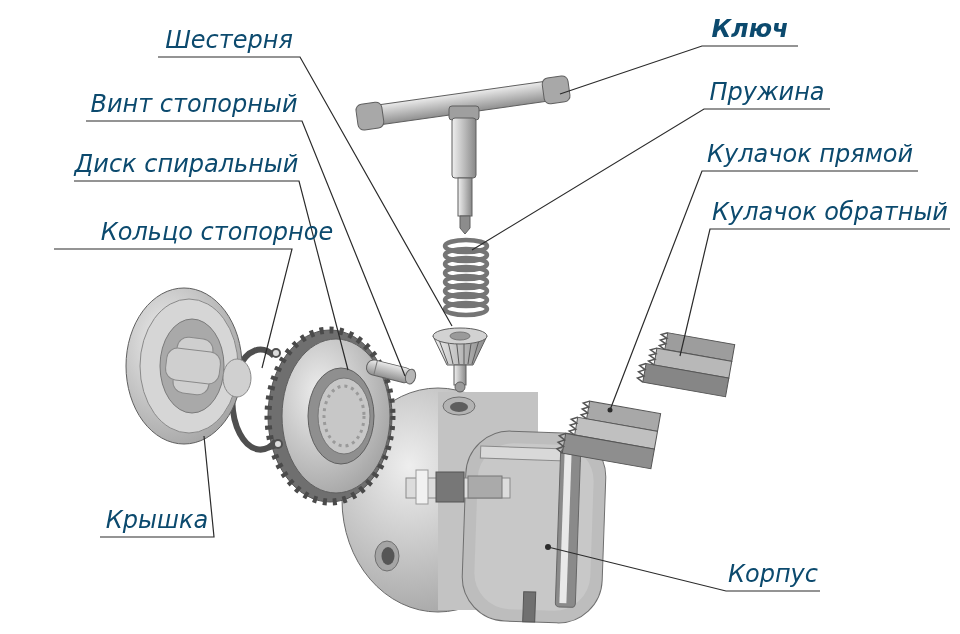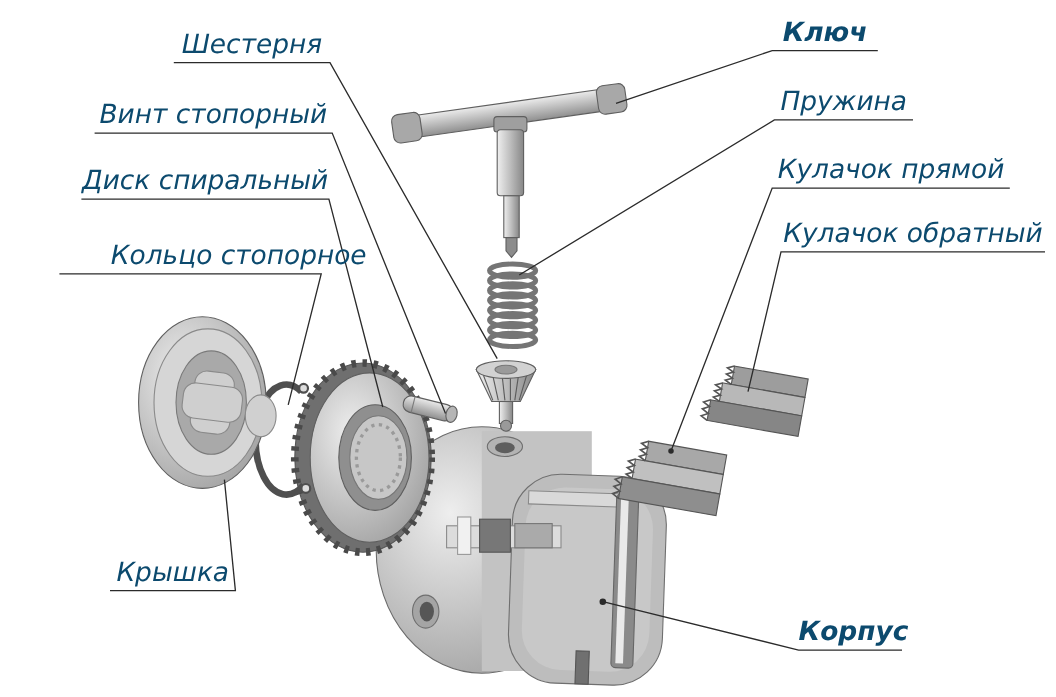--- a/index.html
+++ b/index.html
@@ -179,15 +179,15 @@
   <div class="part-label" style="left:100px; top:507px; width:114px;">Крышка</div>
 
   <div class="part-label" style="left:702px; top:16px; width:96px;font-weight:bold;">Ключ</div>
 
   <div class="part-label" style="left:702px; top:141px; width:216px;">Кулачок прямой</div>
 
   <div class="part-label" style="left:704px; top:79px; width:126px;">Пружина</div>
 
   <div class="part-label" style="left:710px; top:199px; width:240px;">Кулачок обратный</div>
 
-  <div class="part-label" style="left:726px; top:561px; width:94px;font-weight:bold;">Корпус</div>
+  <div class="part-label" style="left:726px; top:561px; width:94px;">Корпус</div>
 
 </div>
 
 </body></html>

